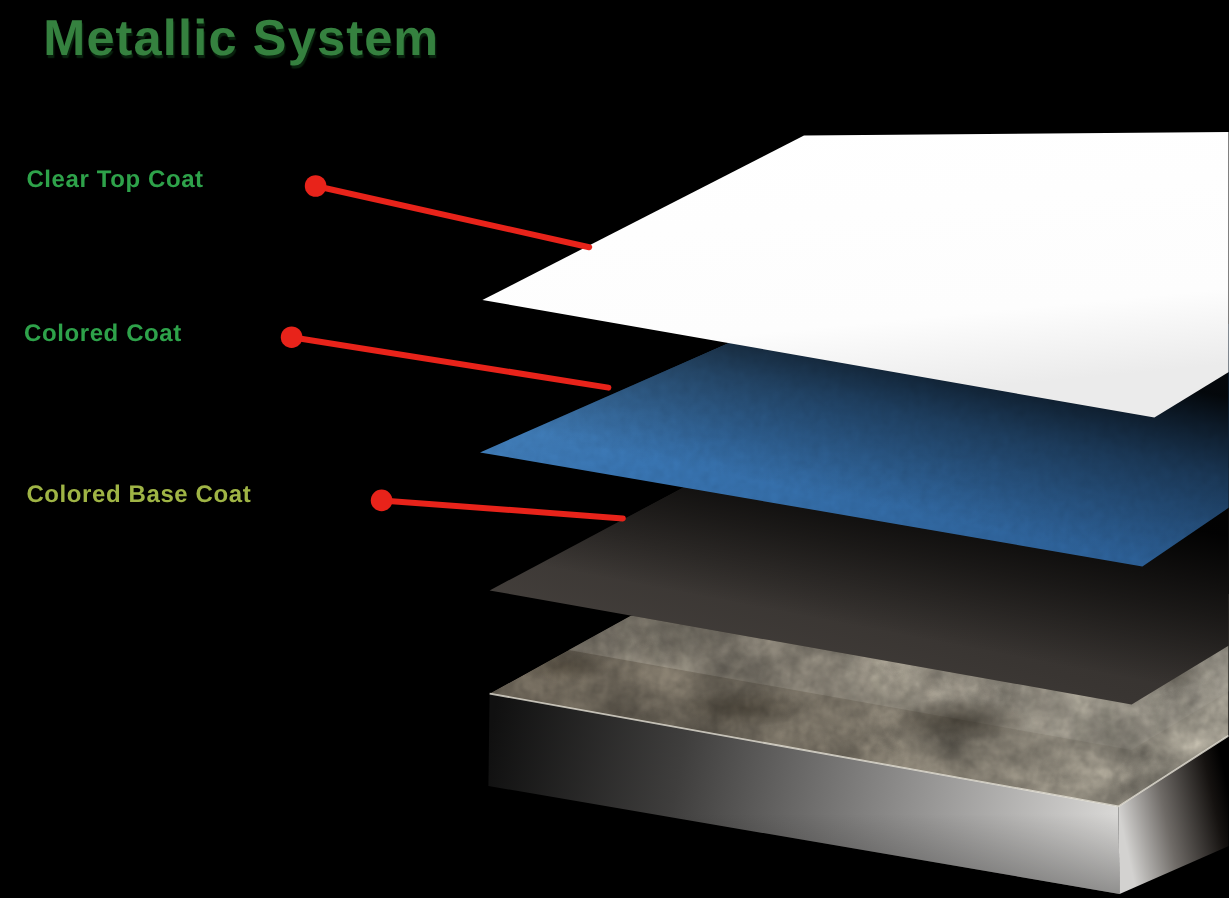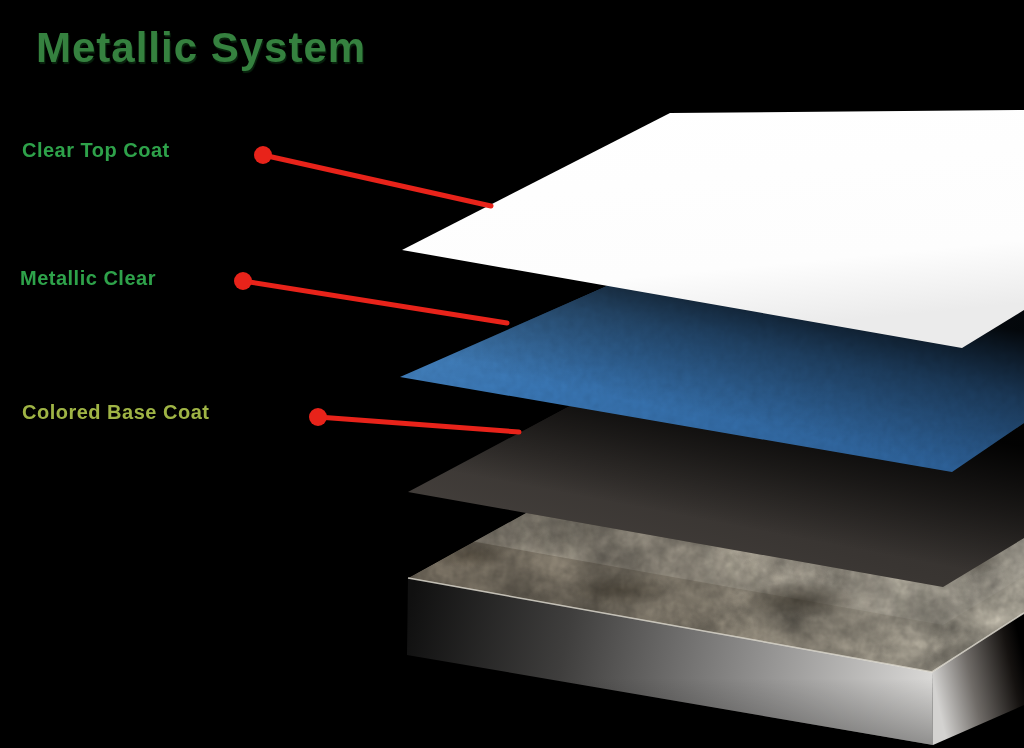--- a/index.html
+++ b/index.html
@@ -5,21 +5,21 @@
   html,body{margin:0;padding:0;background:#000;}
   #stage{
     position:relative;
     width:1024px;height:748px;
     background:var(--background,#000);
     overflow:hidden;
     font-family:"Liberation Sans", sans-serif;
   }
   #layersvg{position:absolute;left:0;top:0;width:1024px;height:748px;}
   .page-title{
-    position:absolute;left:36px;top:24px;
+    position:absolute;left:36px;top:8px;
     font-size:42px;font-weight:bold;letter-spacing:1px;
     color:var(--title-green,#35813f);
     text-shadow:1px 2px 1px rgba(10,40,15,0.9);
     white-space:nowrap;
   }
   .layer-label{
     position:absolute;
     font-size:20px;font-weight:bold;letter-spacing:0.5px;
     white-space:nowrap;
     text-shadow:1px 1px 1px rgba(0,0,0,0.8);
@@ -160,16 +160,16 @@
     <g>
       <line class="pointer-line" x1="318" y1="417" x2="519" y2="432"></line>
       <circle class="pointer-dot" cx="318" cy="417" r="9"></circle>
     </g>
   </svg>
 
   <div class="page-title">Metallic System</div>
 
   <div id="label-clear" class="layer-label label-green">Clear Top Coat</div>
 
-  <div id="label-metallic" class="layer-label label-green">Metallic Clear</div>
+  <div id="label-metallic" class="layer-label label-green">Colored Coat</div>
 
   <div id="label-base" class="layer-label label-olive">Colored Base Coat</div>
 </div>
 
 </body></html>

